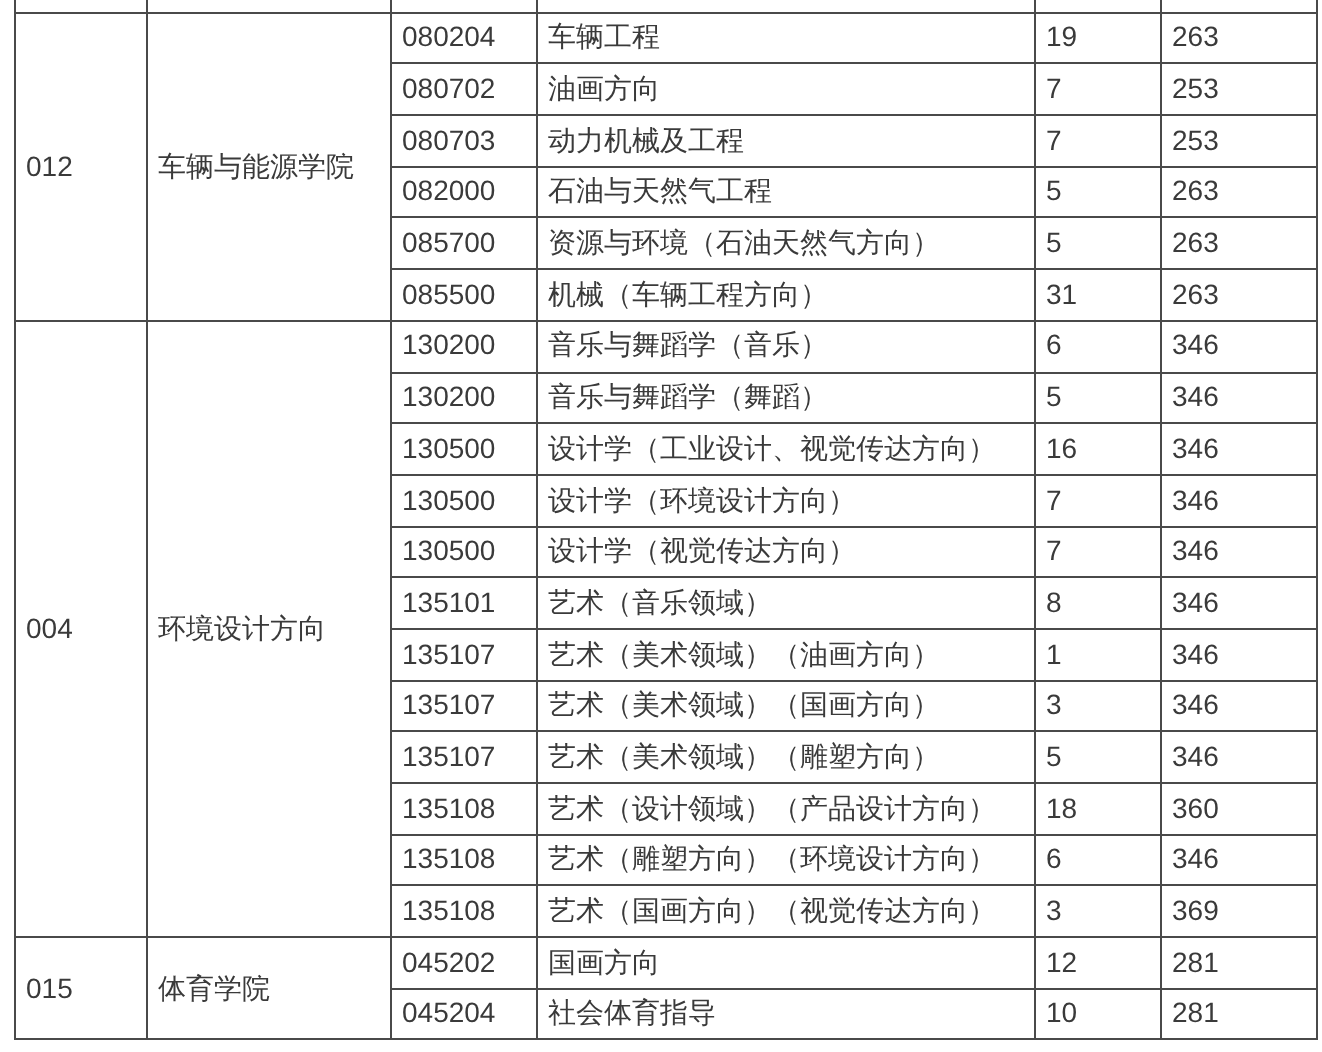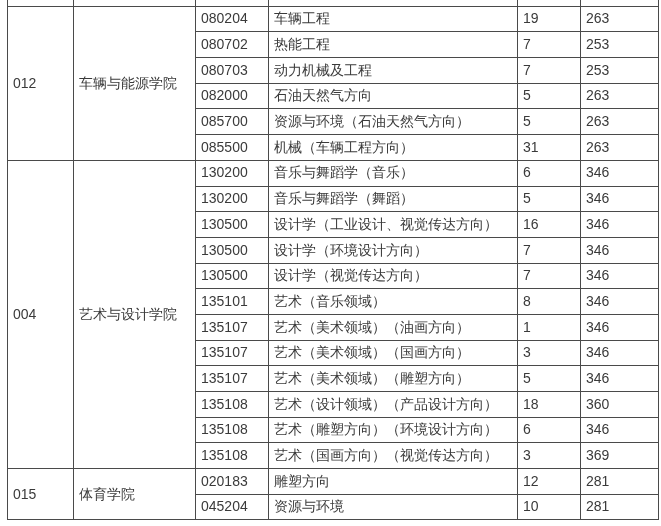--- a/index.html
+++ b/index.html
@@ -67,51 +67,51 @@
     <tr>
           <td rowspan="6">012</td>
           <td rowspan="6">车辆与能源学院</td>
           <td>080204</td>
           <td>车辆工程</td>
           <td>19</td>
           <td>263</td>
         </tr>
         <tr>
           <td>080702</td>
-          <td>热能工程</td>
+          <td>油画方向</td>
           <td>7</td>
           <td>253</td>
         </tr>
         <tr>
           <td>080703</td>
           <td>动力机械及工程</td>
           <td>7</td>
           <td>253</td>
         </tr>
         <tr>
           <td>082000</td>
-          <td>石油天然气方向</td>
+          <td>石油与天然气工程</td>
           <td>5</td>
           <td>263</td>
         </tr>
         <tr>
           <td>085700</td>
           <td>资源与环境（石油天然气方向）</td>
           <td>5</td>
           <td>263</td>
         </tr>
         <tr>
           <td>085500</td>
           <td>机械（车辆工程方向）</td>
           <td>31</td>
           <td>263</td>
         </tr>
         <tr>
           <td rowspan="12">004</td>
-          <td rowspan="12">艺术与设计学院</td>
+          <td rowspan="12">环境设计方向</td>
           <td>130200</td>
           <td>音乐与舞蹈学（音乐）</td>
           <td>6</td>
           <td>346</td>
         </tr>
         <tr>
           <td>130200</td>
           <td>音乐与舞蹈学（舞蹈）</td>
           <td>5</td>
           <td>346</td>
@@ -172,26 +172,26 @@
         </tr>
         <tr>
           <td>135108</td>
           <td>艺术（国画方向）（视觉传达方向）</td>
           <td>3</td>
           <td>369</td>
         </tr>
         <tr>
           <td rowspan="2">015</td>
           <td rowspan="2">体育学院</td>
-          <td>020183</td>
-          <td>雕塑方向</td>
+          <td>045202</td>
+          <td>国画方向</td>
           <td>12</td>
           <td>281</td>
         </tr>
         <tr>
           <td>045204</td>
-          <td>资源与环境</td>
+          <td>社会体育指导</td>
           <td>10</td>
           <td>281</td>
         </tr>
       </tbody>
   </table>
 </div>
 
 </body></html>

